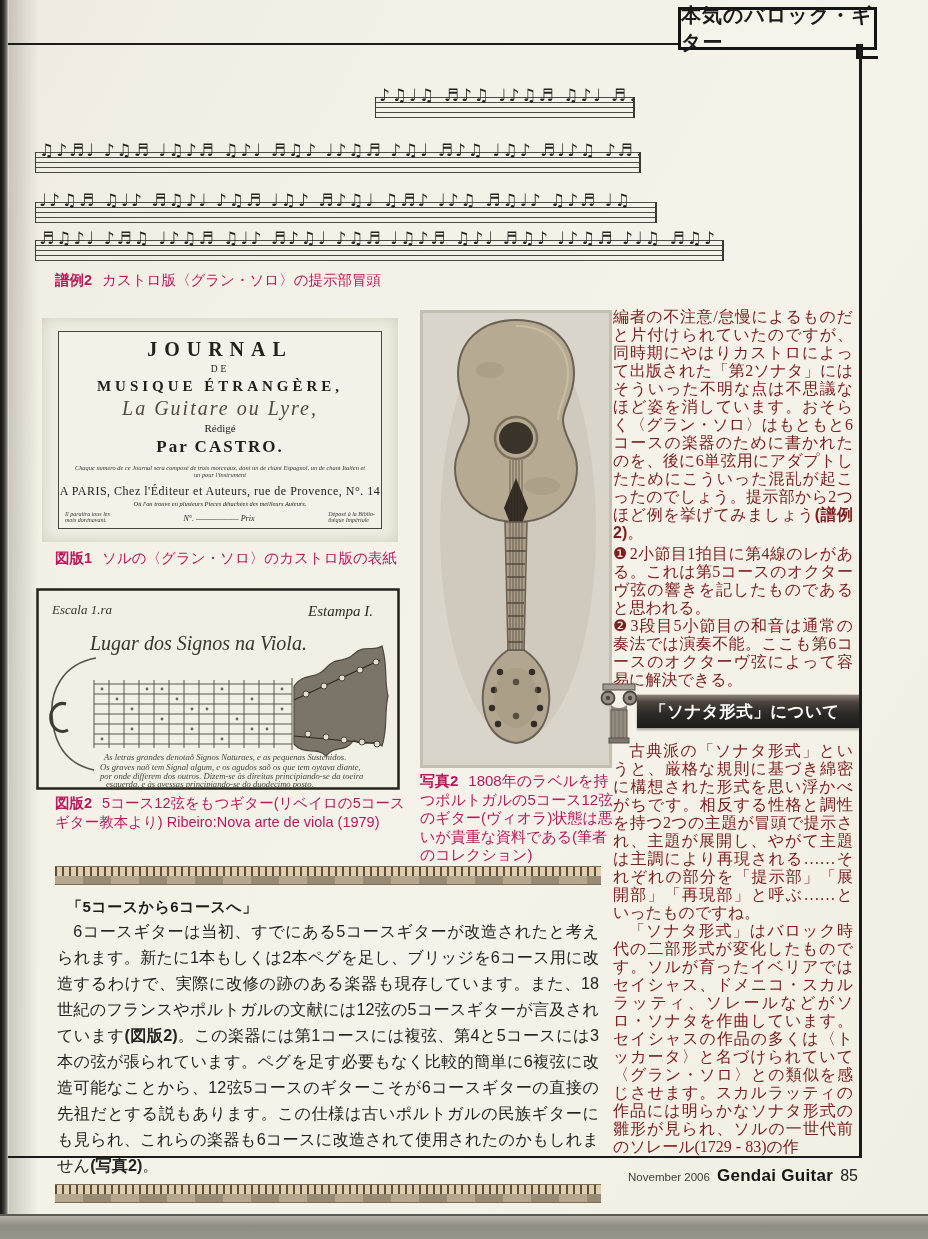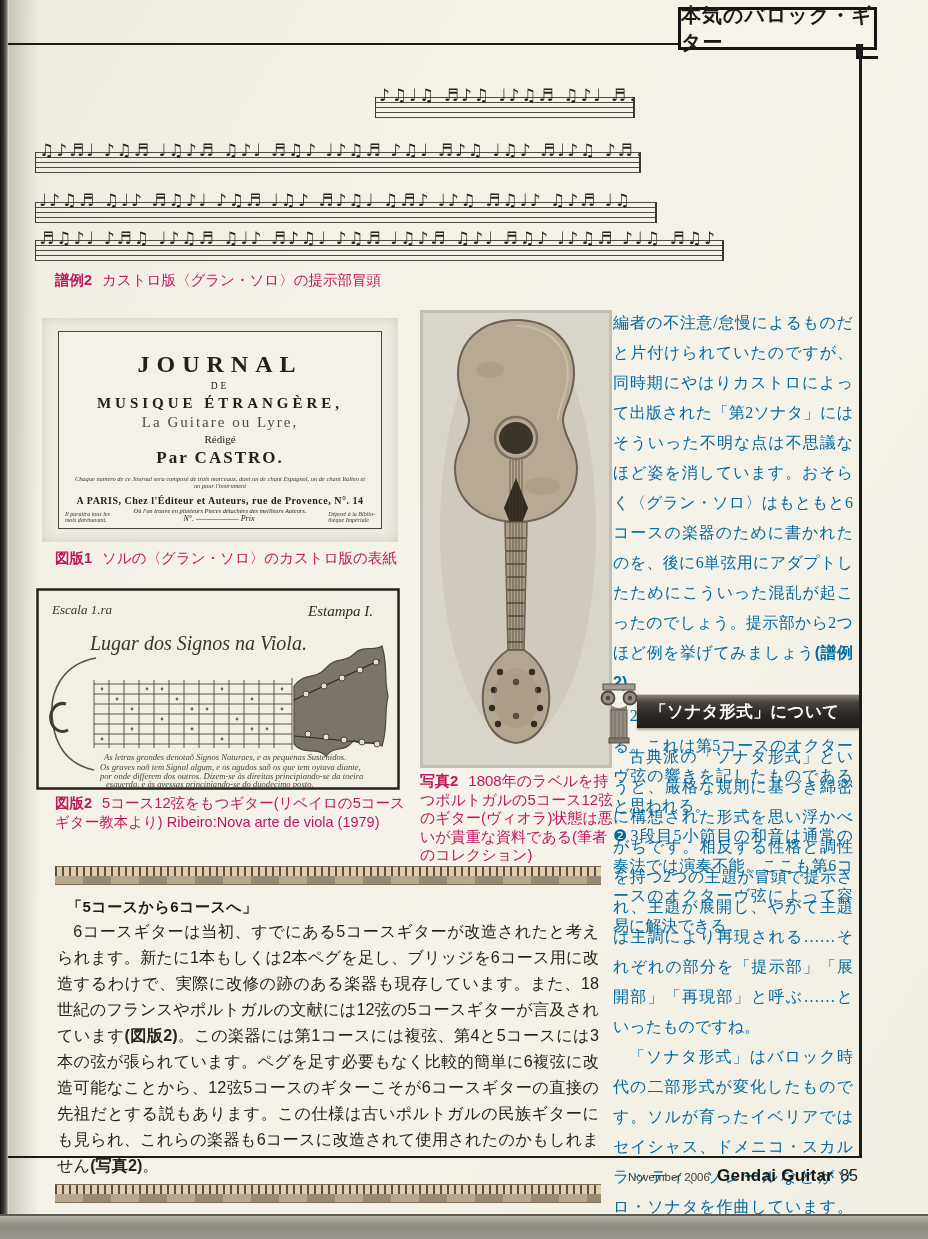--- a/index.html
+++ b/index.html
@@ -41,43 +41,43 @@
   .cap-score{left:55px;top:271px;width:600px;}
   .cap1{left:55px;top:549px;width:540px;}
   .cap2{left:55px;top:794px;width:362px;}
   .cap-photo{left:420px;top:772px;width:202px;font-size:15px;line-height:18.5px;}
   
   .fig1{left:42px;top:318px;width:356px;height:224px;background:#efece1;
     box-shadow:inset 0 0 14px rgba(120,110,90,.25);}
   .fig1-inner{position:absolute;left:16px;top:13px;right:16px;bottom:13px;
     border:1.2px solid #4a463f;background:#f4f1e8;text-align:center;
     font-family:"Liberation Serif","DejaVu Serif",serif;color:#24211c;overflow:hidden;}
-  .j-title{margin-top:19px;font-size:24px;letter-spacing:7px;font-weight:600;}
+  .j-title{margin-top:6px;font-size:20px;letter-spacing:7px;font-weight:600;}
   .j-de{margin-top:3px;font-size:9.5px;letter-spacing:3px;}
   .j-sub{margin-top:4px;font-size:15px;letter-spacing:4px;font-weight:600;}
   .j-pour{margin-top:4px;font-size:12px;font-style:italic;}
-  .j-script{margin-top:2px;font-size:15px;color:#514b41;
+  .j-script{margin-top:2px;font-size:20px;font-style:italic;color:#514b41;
     letter-spacing:2px;}
   .j-redige{margin-top:2px;font-size:11px;}
   .j-author{margin-top:3px;font-size:17px;letter-spacing:2px;font-weight:700;}
   .j-notice{margin-top:7px;font-size:6.4px;font-style:italic;color:#3a3630;padding:0 8px;}
   .j-notice2{font-size:6.4px;font-style:italic;color:#3a3630;}
-  .j-addr{margin-top:6px;font-size:10px;letter-spacing:.5px;font-weight:700;}
+  .j-addr{margin-top:6px;font-size:12px;letter-spacing:.5px;font-weight:400;}
   .j-addr2{margin-top:1px;font-size:6.4px;font-style:italic;}
   .j-bottom{position:absolute;left:6px;right:6px;bottom:5px;display:flex;
     justify-content:space-between;align-items:flex-end;font-size:6px;font-style:italic;}
   .j-corner{white-space:pre-line;text-align:left;color:#3a3630;}
   .j-price{font-size:8px;}
   
   .fig2{left:36px;top:588px;width:364px;height:202px;background:#f1eee3;}
   
   .photo{left:420px;top:310px;width:192px;height:458px;}
   
   .rcol{width:240px;font-family:"Liberation Serif","DejaVu Serif",serif;
-    font-size:16px;line-height:30px;text-align:justify;color:#0369a1;}
+    font-size:16px;line-height:18px;text-align:justify;color:#7f1d1d;}
   .rcol-top{left:613px;top:308px;}
   .rcol-bot{left:613px;top:742px;}
   .rcol p{margin:0;}
   .indent{text-indent:1em;}
   .b{font-weight:700;font-family:"Liberation Sans","DejaVu Sans",sans-serif;}
   .bullets{margin-top:3px;}
   .bullet{margin:0;}
   .marker{font-family:"DejaVu Sans",sans-serif;margin-right:2px;}
   
   .orn{left:599px;top:680px;width:40px;height:64px;}

